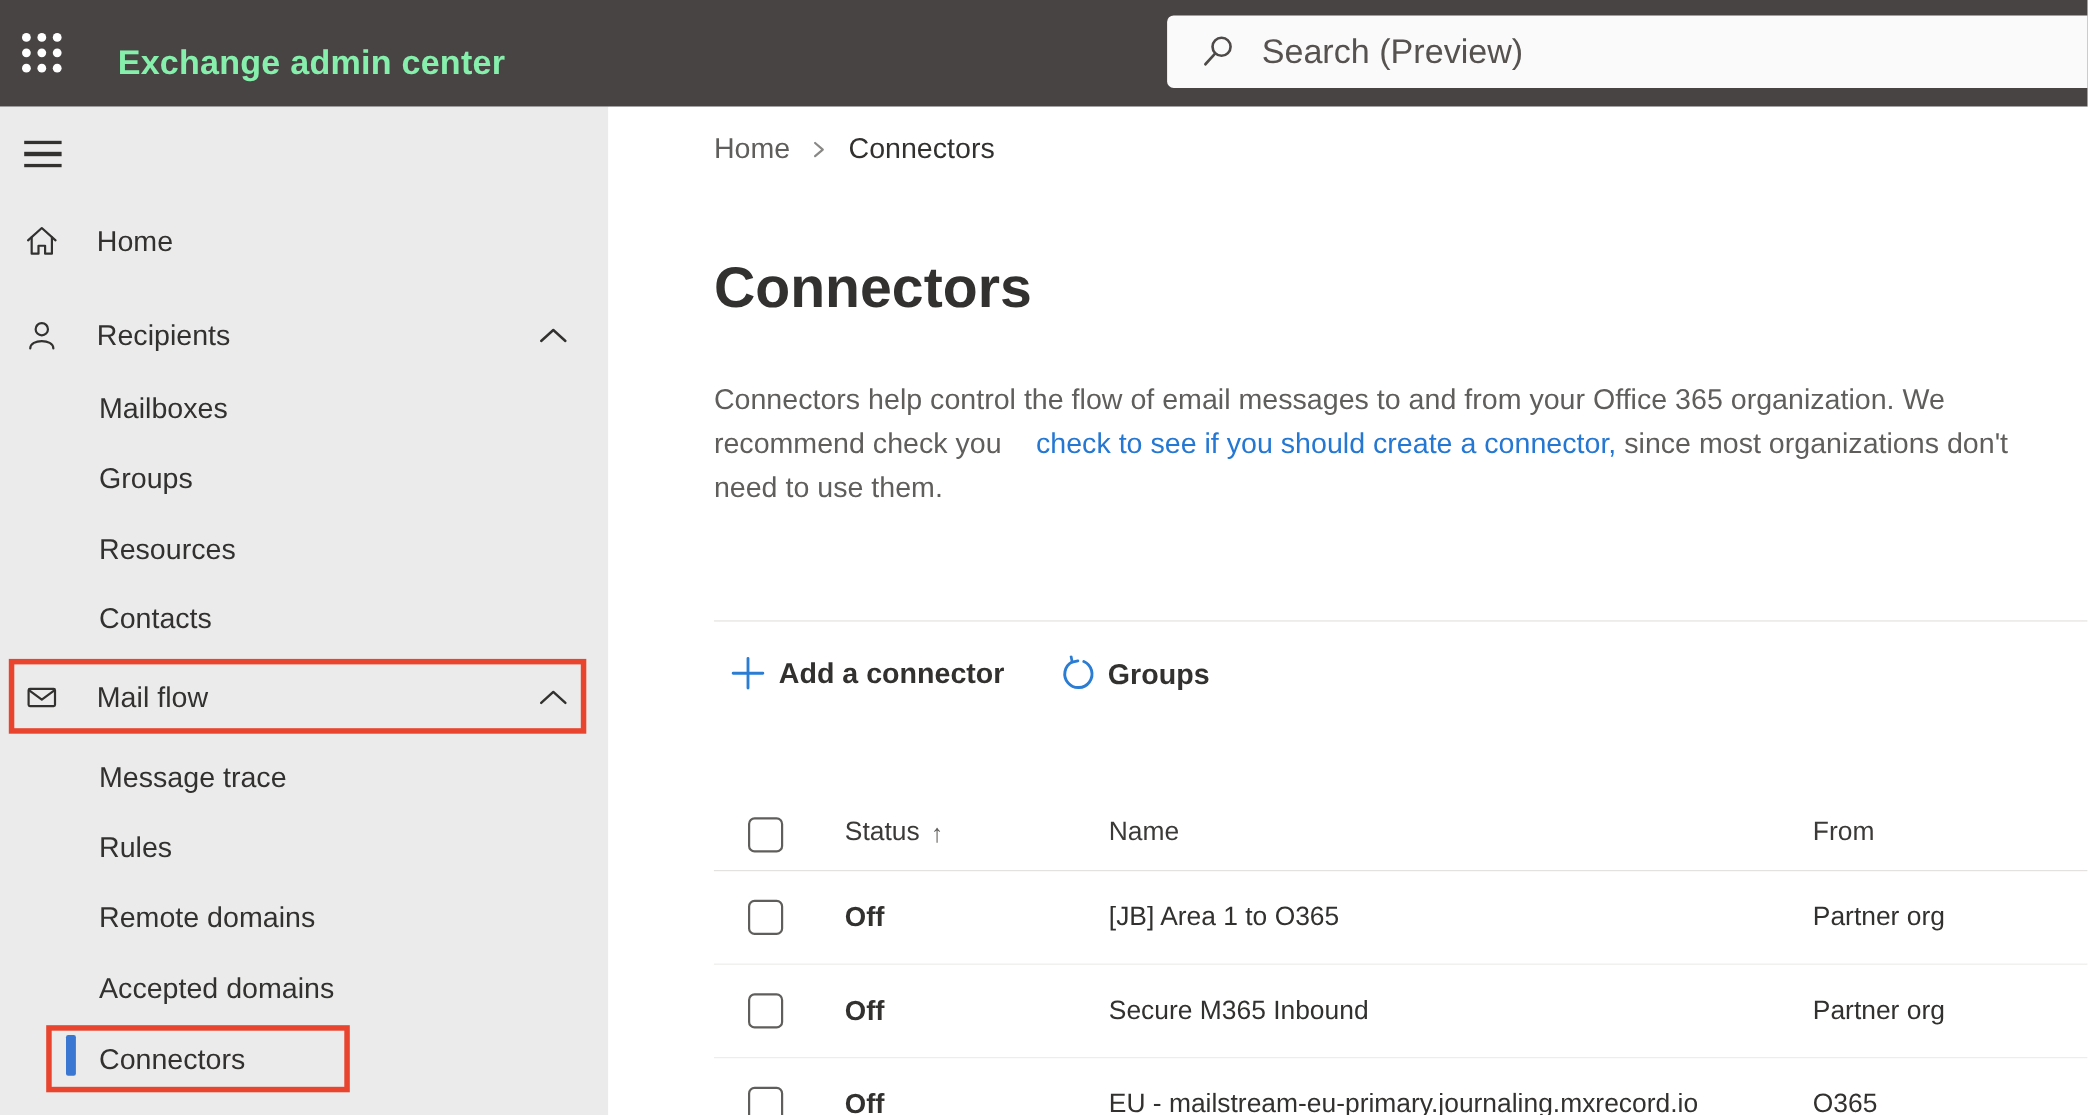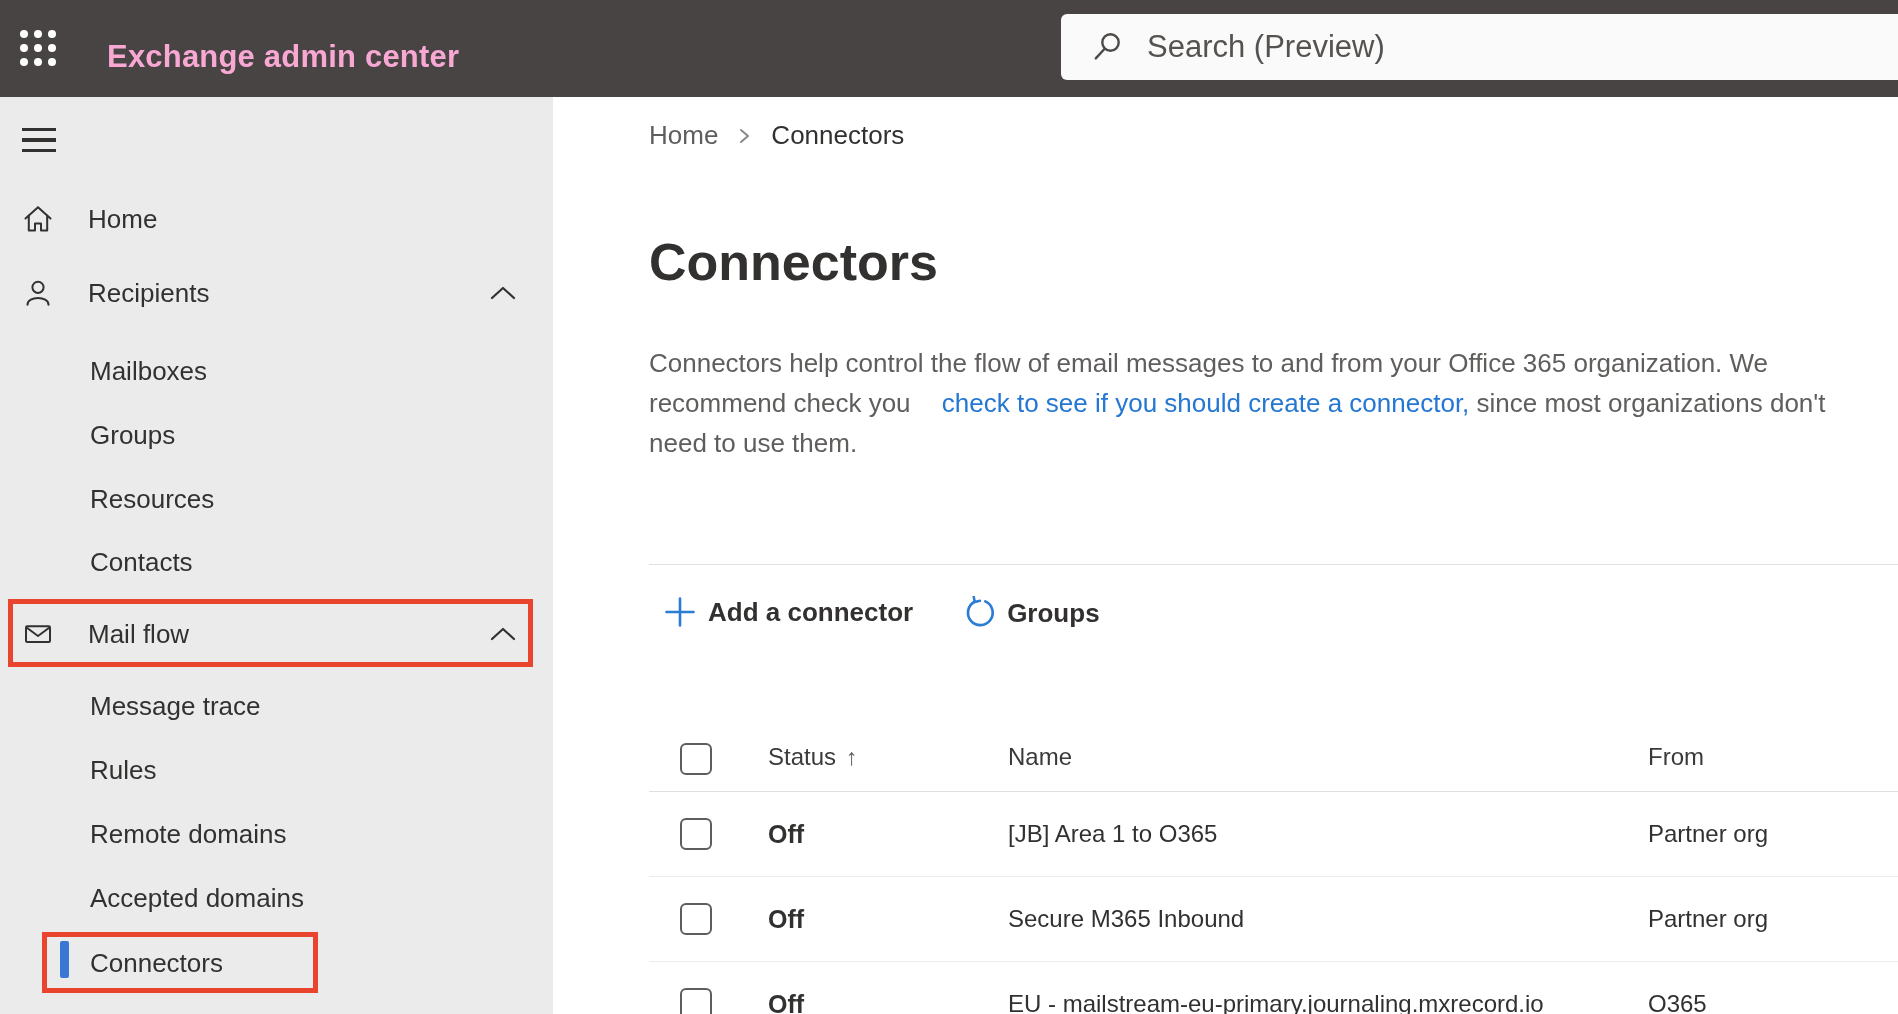--- a/index.html
+++ b/index.html
@@ -7,21 +7,21 @@
               font-family:"Liberation Sans", sans-serif; }
   .app { position:relative; width:1898px; height:1014px; overflow:hidden; background:#fff; }
 
   
   .topbar { position:absolute; left:0; top:0; width:1898px; height:97px; background:#474443; }
   .waffle { position:absolute; left:20px; top:30px; width:36px; height:36px;
             display:grid; grid-template-columns:repeat(3,8px); grid-template-rows:repeat(3,8px);
             gap:6px; cursor:pointer; }
   .waffle i { width:8px; height:8px; border-radius:50%; background:#fff; }
   .app-title { position:absolute; left:107px; top:0; height:114px; display:flex; align-items:center;
-               color:#f9a8d4; font-size:31px; font-weight:600; letter-spacing:0.2px; }
+               color:#86efac; font-size:31px; font-weight:600; letter-spacing:0.2px; }
   .searchbox { position:absolute; left:1061px; top:14px; width:837px; height:66px;
                background:#fafafa; border-radius:6px 0 0 6px; display:flex; align-items:center; }
   .searchbox svg { margin-left:30px; flex:0 0 auto; }
   .searchbox input { border:none; outline:none; background:transparent; margin-left:22px;
                      width:680px; font-size:31px; font-family:"Liberation Sans",sans-serif; color:#3b3a39; }
   .searchbox input::placeholder { color:#55524f; opacity:1; }
 
   
   .sidebar { position:absolute; left:0; top:97px; width:553px; height:917px; background:#ebebeb; }
   .hamburger { position:absolute; left:22px; top:31px; width:34px; height:24px; cursor:pointer;
@@ -110,21 +110,21 @@
       </div>
 
     <div class="nav-item" style="top:102px">
       <svg class="nicon" viewBox="0 0 32 32">
         <path d="M3.5 15.5 L16 4.3 L28.5 15.5" fill="none" stroke="#323130" stroke-width="2" stroke-linejoin="round" stroke-linecap="round"></path>
         <path d="M6.8 12.8 V27.6 H13 V20.4 H19 V27.6 H25.2 V12.8" fill="none" stroke="#323130" stroke-width="2" stroke-linejoin="round" stroke-linecap="round"></path>
       </svg>
       <span class="nlabel">Home</span>
     </div>
 
-    <div class="nav-item" style="top:176px">
+    <div class="nav-item" style="top:188px">
       <svg class="nicon" viewBox="0 0 32 32">
         <circle cx="16" cy="10.3" r="5.6" fill="none" stroke="#323130" stroke-width="2"></circle>
         <path d="M5.5 27.8 C5.5 18.8 26.5 18.8 26.5 27.8" fill="none" stroke="#323130" stroke-width="2" stroke-linecap="round"></path>
       </svg>
       <span class="nlabel">Recipients</span>
       <svg class="chev" viewBox="0 0 30 18">
         <path d="M4 14 L15 4 L26 14" fill="none" stroke="#323130" stroke-width="2.2" stroke-linecap="round" stroke-linejoin="round"></path>
       </svg>
     </div>
 

